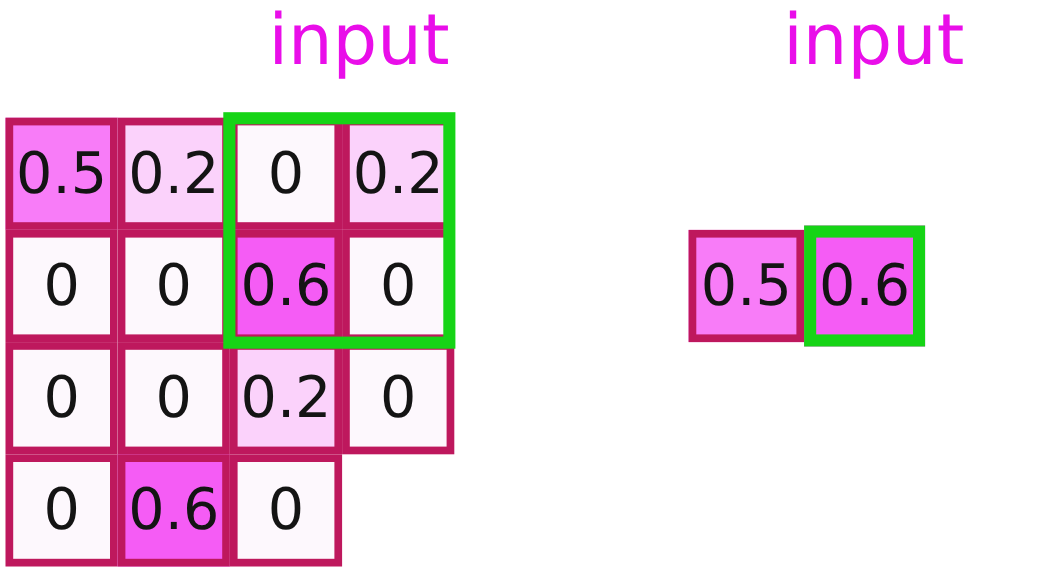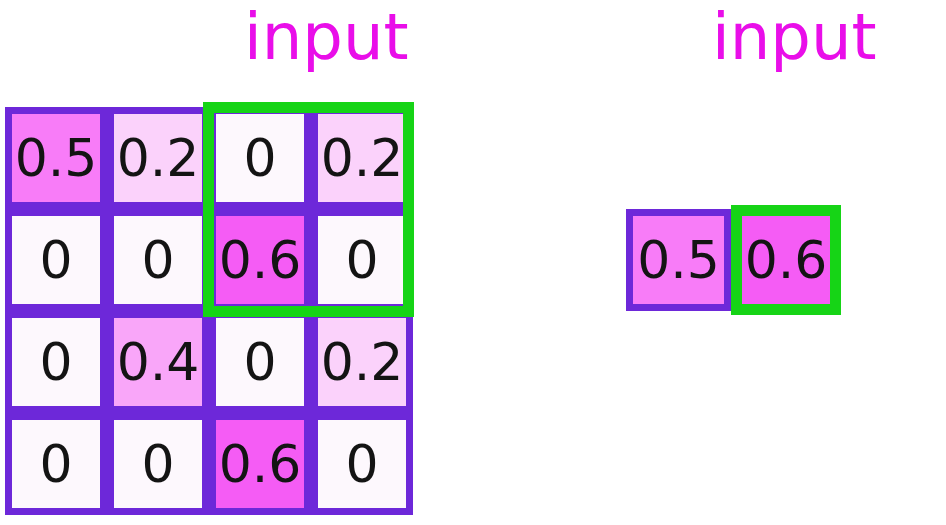--- a/index.html
+++ b/index.html
@@ -27,21 +27,21 @@
   .grid-input {
     position: absolute;
     left: 5px;
     top: 107px;
     display: grid;
     grid-template-columns: repeat(4, 102px);
     grid-template-rows: repeat(4, 102px);
   }
   .cell {
     box-sizing: border-box;
-    border: 7px solid #6d28d9;
+    border: 7px solid #be185d;
     display: flex;
     align-items: center;
     justify-content: center;
     font-size: 52px;
     color: #141414;
     background: #ffffff;
   }
   .highlight-box {
     position: absolute;
     left: 203px;
@@ -81,21 +81,20 @@
 <div class="grid-input">
   <div class="cell" style="background-color: rgb(248, 124, 248);">0.5</div>
   <div class="cell" style="background-color: rgb(251, 210, 251);">0.2</div>
   <div class="cell" style="background-color: rgb(253, 248, 253);">0</div>
   <div class="cell" style="background-color: rgb(251, 210, 251);">0.2</div>
   <div class="cell" style="background-color: rgb(253, 248, 253);">0</div>
   <div class="cell" style="background-color: rgb(253, 248, 253);">0</div>
   <div class="cell" style="background-color: rgb(245, 92, 245);">0.6</div>
   <div class="cell" style="background-color: rgb(253, 248, 253);">0</div>
   <div class="cell" style="background-color: rgb(253, 248, 253);">0</div>
-  <div class="cell" style="background-color: rgb(249, 166, 249);">0.4</div>
   <div class="cell" style="background-color: rgb(253, 248, 253);">0</div>
   <div class="cell" style="background-color: rgb(251, 210, 251);">0.2</div>
   <div class="cell" style="background-color: rgb(253, 248, 253);">0</div>
   <div class="cell" style="background-color: rgb(253, 248, 253);">0</div>
   <div class="cell" style="background-color: rgb(245, 92, 245);">0.6</div>
   <div class="cell" style="background-color: rgb(253, 248, 253);">0</div>
 </div>
 
 <div class="highlight-box" style="border-color: rgb(22, 212, 22);"></div>
 

